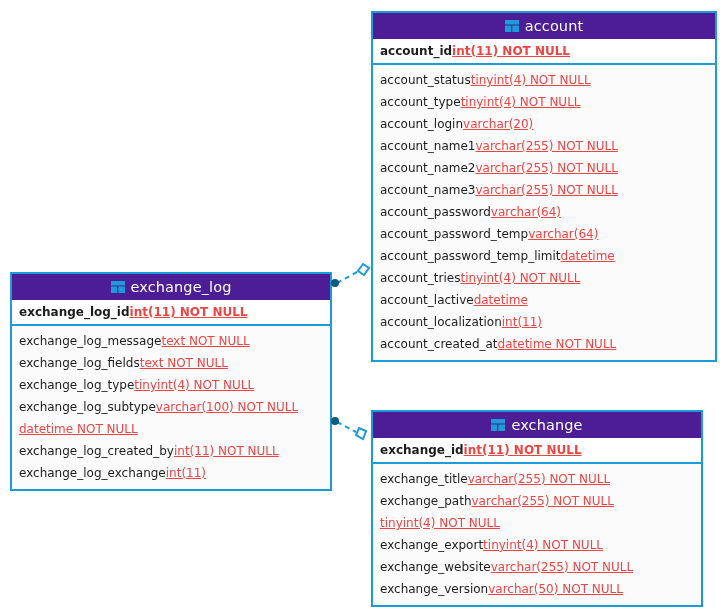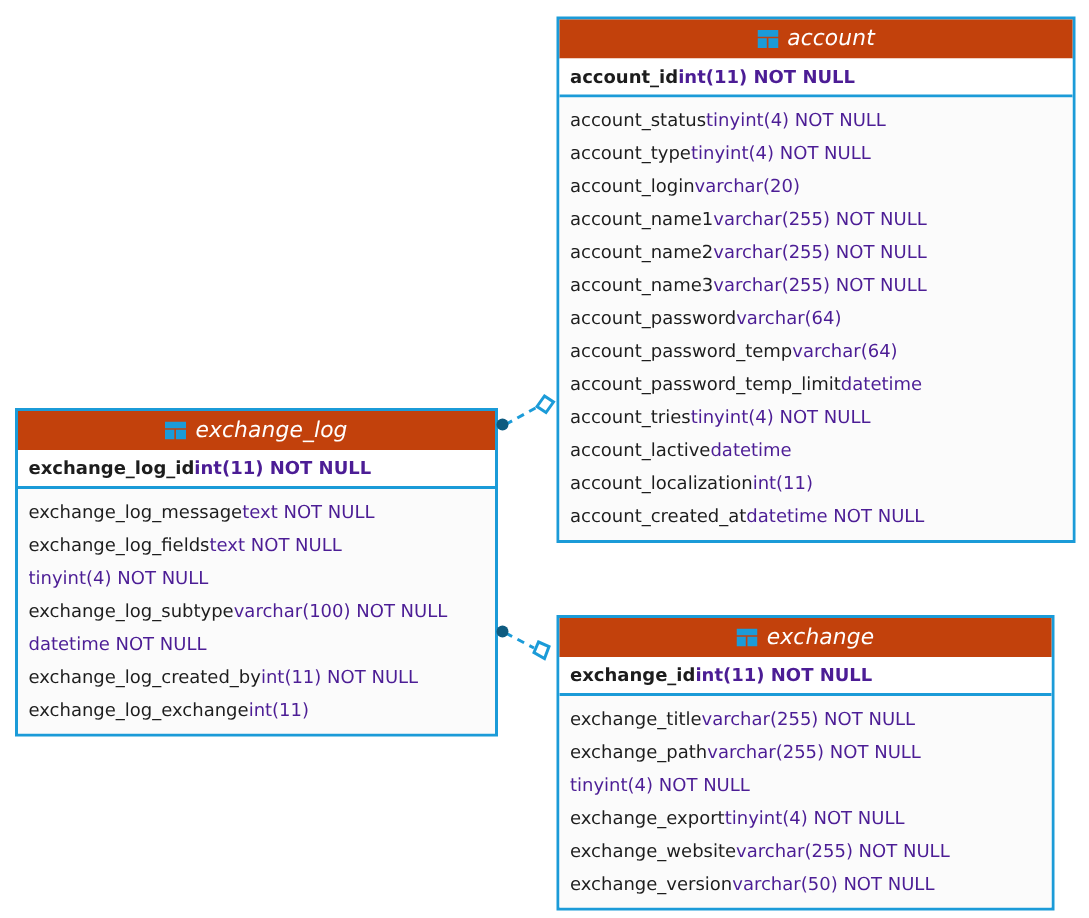--- a/index.html
+++ b/index.html
@@ -19,32 +19,31 @@
     inset: 0;
   }
   .er-table {
     position: absolute;
     border: 2px solid #1b9bd8;
     background: #ffffff;
     box-sizing: border-box;
     box-shadow: 0 0 0 0 rgba(0,0,0,0);
   }
   .er-title {
-    background: #c2410c;
+    background: #4c1d95;
     color: #ffffff;
     font-size: 14.5px;
     line-height: 26px;
     height: 26px;
     text-align: center;
     white-space: nowrap;
     display: flex;
     align-items: center;
     justify-content: center;
     gap: 6px;
-    font-style: italic;
   }
   .tbl-icon {
     display: inline-block;
     width: 14px;
     height: 12px;
     position: relative;
     flex: 0 0 auto;
   }
   .tbl-icon svg { display: block; }
   .er-title-text { letter-spacing: .1px; }
@@ -64,21 +63,21 @@
     box-sizing: border-box;
   }
   .er-row.pk {
     font-weight: bold;
     background: #ffffff;
     border-bottom: 2px solid #1b9bd8;
     height: 26px;
     line-height: 26px;
   }
   .er-row .col-name { text-align: left; }
-  .er-row .col-type { text-align: right; color: #4c1d95; }
+  .er-row .col-type { text-align: right; color: #ef4444; text-decoration: underline; }
   .er-row.pk .col-type { font-weight: bold; }
   .pad-bottom { height: 5px; }
   .pad-top { height: 4px; }
 
   
   .links {
     position: absolute;
     inset: 0;
     pointer-events: none;
   }
@@ -180,20 +179,21 @@
       <div class="pad-top"></div>
       <div class="er-row">
         <span class="col-name">exchange_log_message</span>
         <span class="col-type">text NOT NULL</span>
       </div>
       <div class="er-row">
         <span class="col-name">exchange_log_fields</span>
         <span class="col-type">text NOT NULL</span>
       </div>
       <div class="er-row">
+        <span class="col-name">exchange_log_type</span>
         <span class="col-type">tinyint(4) NOT NULL</span>
       </div>
       <div class="er-row">
         <span class="col-name">exchange_log_subtype</span>
         <span class="col-type">varchar(100) NOT NULL</span>
       </div>
       <div class="er-row">
         <span class="col-type">datetime NOT NULL</span>
       </div>
       <div class="er-row">

